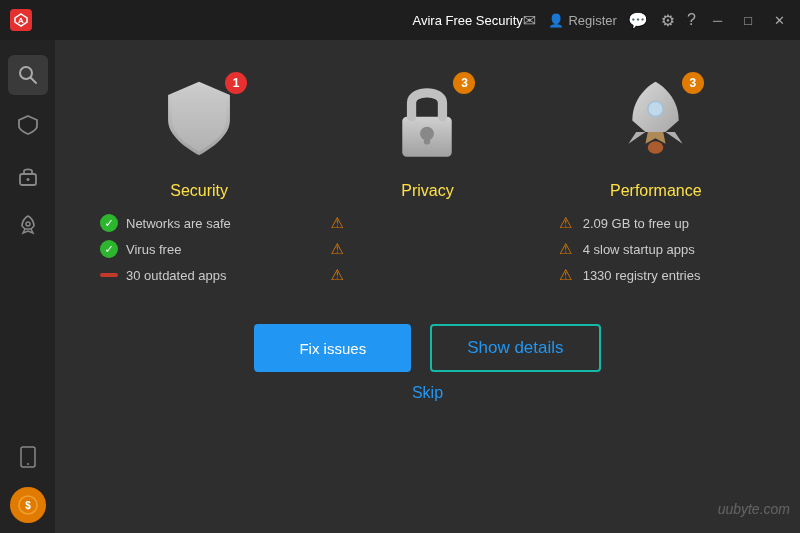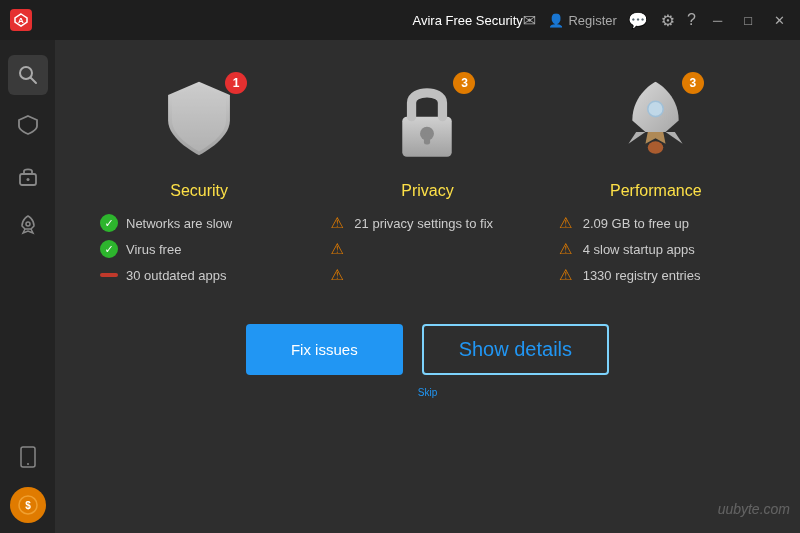--- a/index.html
+++ b/index.html
@@ -172,31 +172,31 @@
       border-radius: 4px;
       padding: 12px 45px;
       font-size: 15px;
       cursor: pointer;
       font-weight: 500;
     }
 
     .btn-details {
       background: transparent;
       color: #2196f3;
-      border: 2px solid #7dd3fc;
+      border: 2px solid #14b8a6;
       border-radius: 4px;
       padding: 12px 35px;
-      font-size: 20px;
+      font-size: 17px;
       cursor: pointer;
       font-weight: 500;
     }
 
     .skip-link {
       color: #2196f3;
-      font-size: 10px;
+      font-size: 16px;
       cursor: pointer;
       text-decoration: none;
       background: none;
       border: none;
     }
 
     
     .watermark {
       position: absolute;
       right: 10px;
@@ -297,21 +297,21 @@
             </defs>
             <path d="M50 5 L90 22 L90 55 C90 80 50 100 50 100 C50 100 10 80 10 55 L10 22 Z" fill="url(#shieldGrad)"></path>
             <path d="M50 10 L85 25 L85 55 C85 77 50 95 50 95 C50 95 15 77 15 55 L15 25 Z" fill="#c8c8c8" opacity="0.4"></path>
           </svg>
           <div class="card-badge badge-red">1</div>
         </div>
         <div class="card-title">Security</div>
         <div class="card-items">
           <div class="card-item">
             <div class="status-icon status-green">✓</div>
-            <span>Networks are slow</span>
+            <span>Networks are safe</span>
           </div>
           <div class="card-item">
             <div class="status-icon status-green">✓</div>
             <span>Virus free</span>
           </div>
           <div class="card-item">
             <div class="status-dash">
               <svg width="18" height="8">
                   <rect x="0" y="2" width="18" height="4" rx="2" fill="#c0392b"></rect>
                 </svg>
@@ -334,21 +334,20 @@
             <path d="M20 50 V32 C20 15 60 15 60 32 L60 50" fill="none" stroke="#c0c0c0" stroke-width="12" stroke-linecap="round"></path>
             <circle cx="40" cy="72" r="9" fill="#888"></circle>
             <rect x="36" y="72" width="8" height="14" rx="3" fill="#888"></rect>
           </svg>
           <div class="card-badge badge-orange">3</div>
         </div>
         <div class="card-title">Privacy</div>
         <div class="card-items">
           <div class="card-item">
             <span class="status-icon status-orange">⚠</span>
-            <span>21 privacy settings to fix</span>
           </div>
           <div class="card-item">
             <span class="status-icon status-orange">⚠</span>
           </div>
           <div class="card-item">
             <span class="status-icon status-orange">⚠</span>
           </div>
         </div>
       </div>
 

